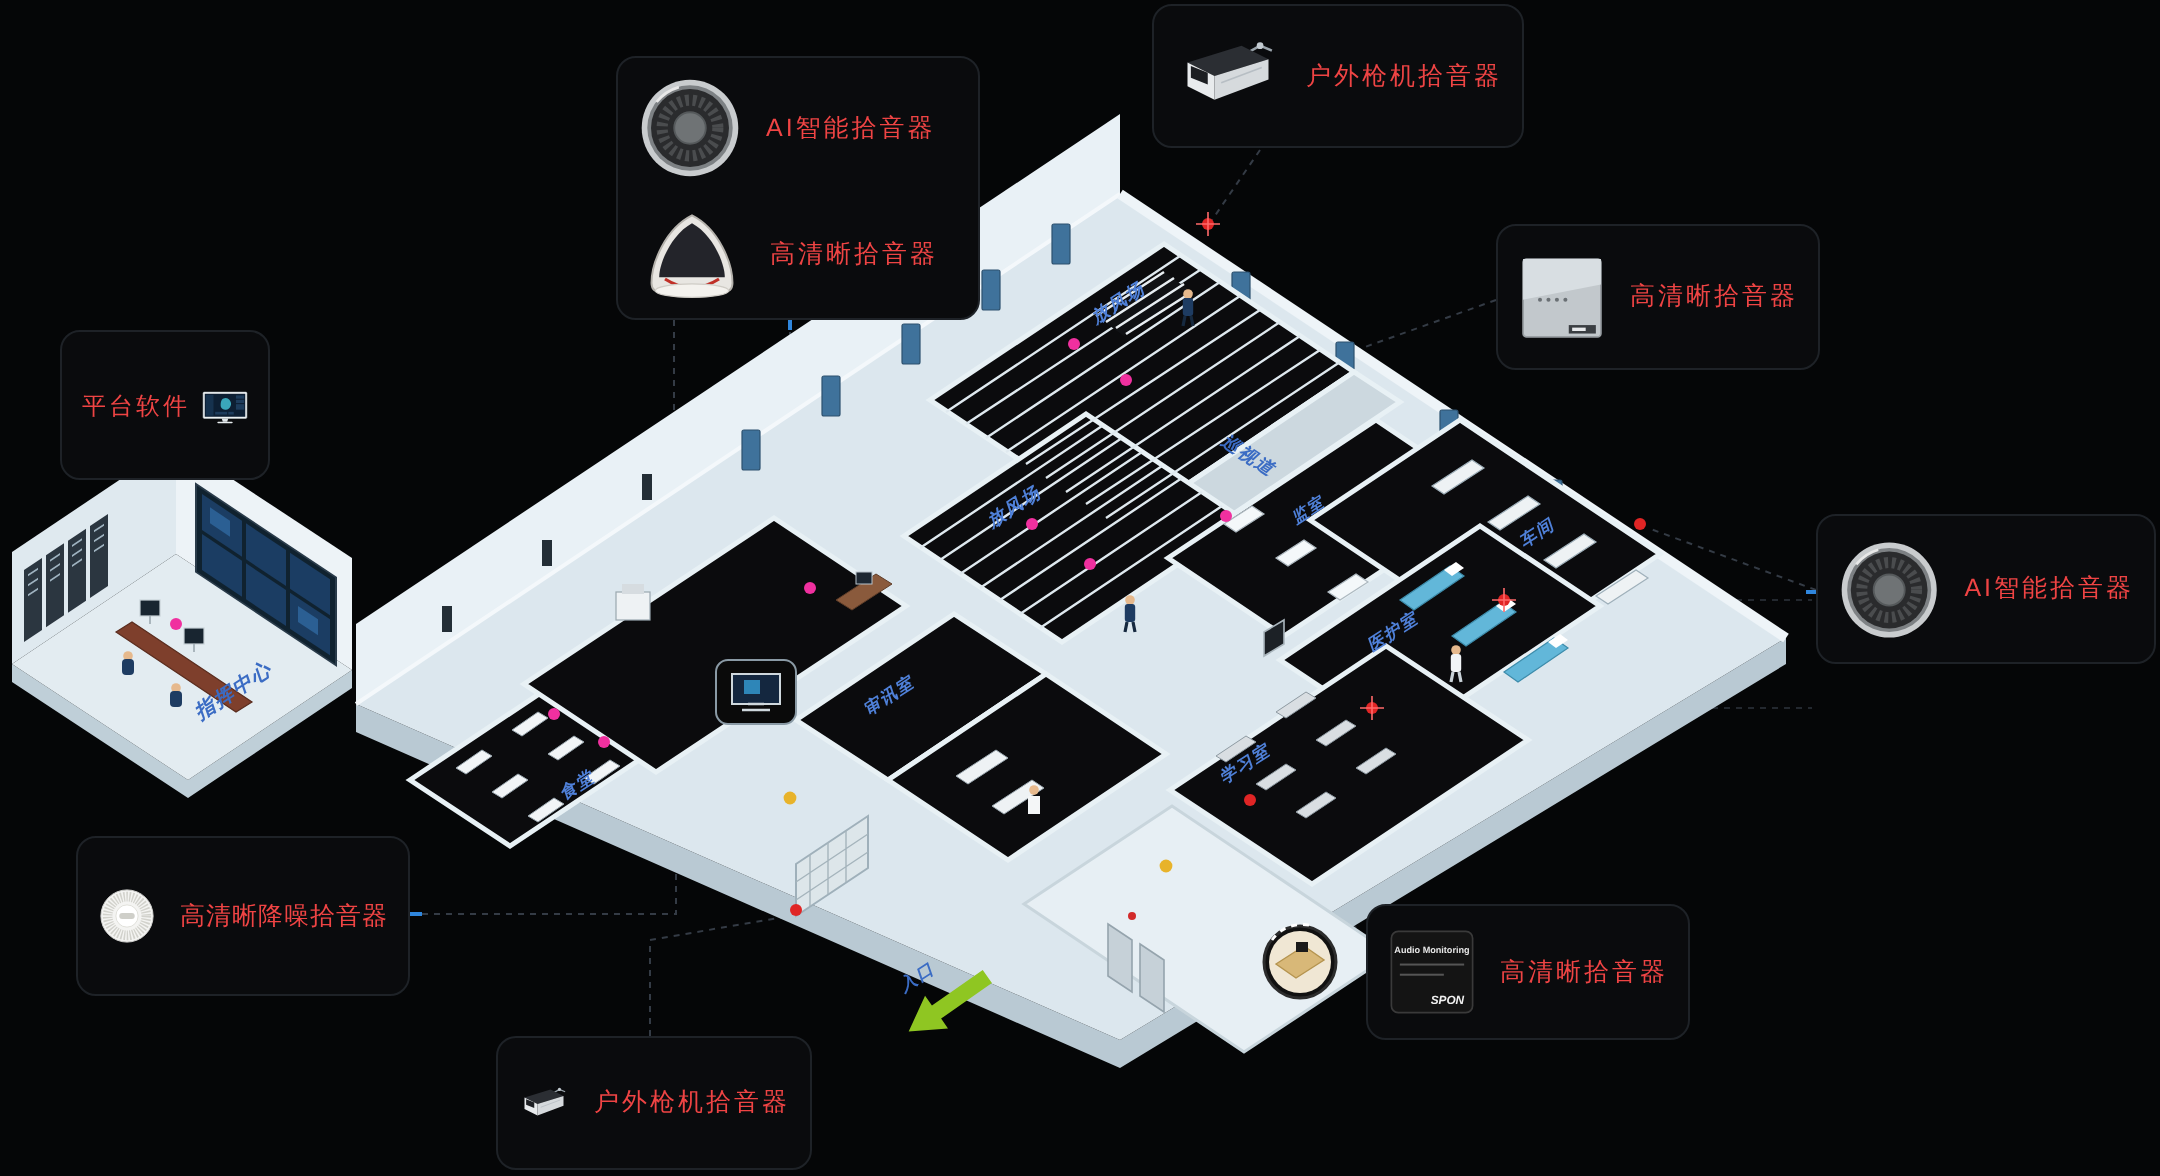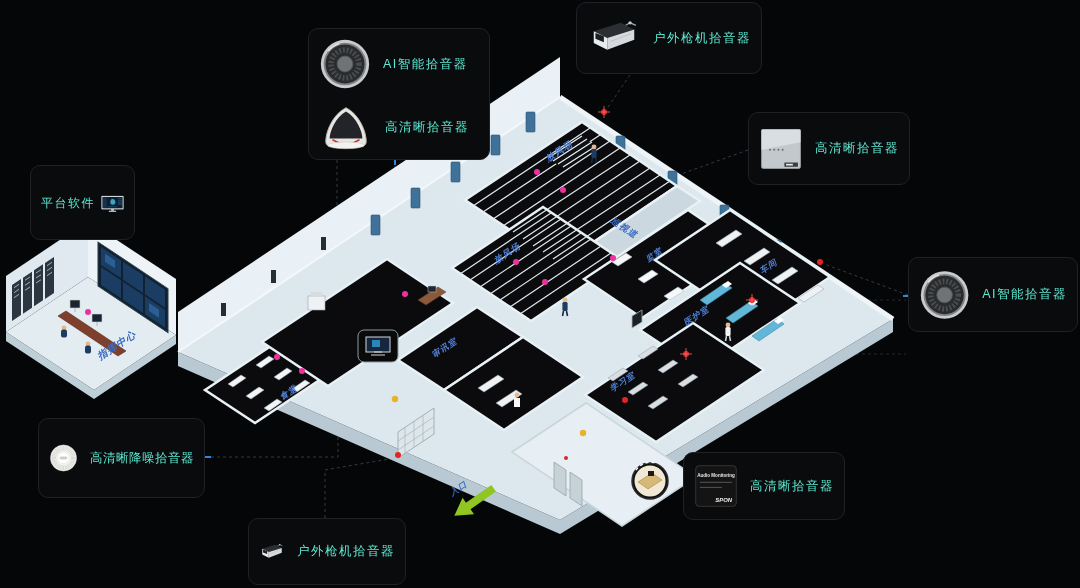--- a/index.html
+++ b/index.html
@@ -1,20 +1,20 @@
 <!DOCTYPE html>
 <html><head>
 <meta charset="utf-8">
 <style>
   html,body{margin:0;padding:0;background:#050607;}
   #stage{position:relative;width:1080px;height:588px;background:#050607;overflow:hidden;
          font-family:"Liberation Sans",sans-serif;}
   .callout{position:absolute;background:#0a0b0d;border:1px solid #1e2227;border-radius:10px;
            box-sizing:border-box;display:flex;align-items:center;padding:8px 10px;gap:12px;}
-  .callout .lbl{color:#5eead4;font-size:12.5px;letter-spacing:1.5px;white-space:nowrap;}
+  .callout .lbl{color:#ef4444;font-size:12.5px;letter-spacing:1.5px;white-space:nowrap;}
   .col{flex-direction:column;justify-content:space-around;align-items:stretch;}
   .row{display:flex;align-items:center;gap:12px;}
   .ctr{flex-direction:row;justify-content:flex-start;align-items:center;gap:6px;padding-top:10px;}
   svg{display:block;}
   #scene{position:absolute;left:0;top:0;}
   .rlabel{fill:#3b6cc4;font-style:italic;font-weight:bold;letter-spacing:1px;
           font-family:"Liberation Sans",sans-serif;}
   .rlabel.light{fill:#4f80d8;}
 </style>
 </head>

